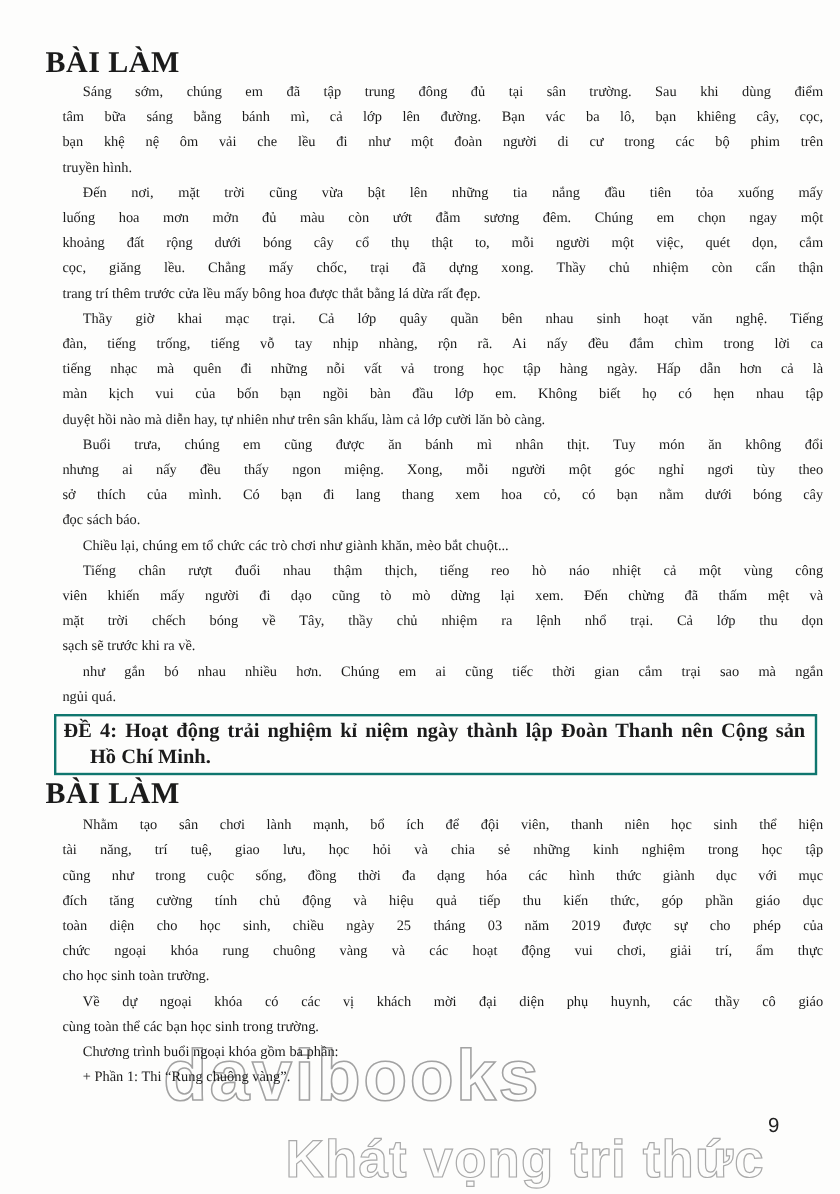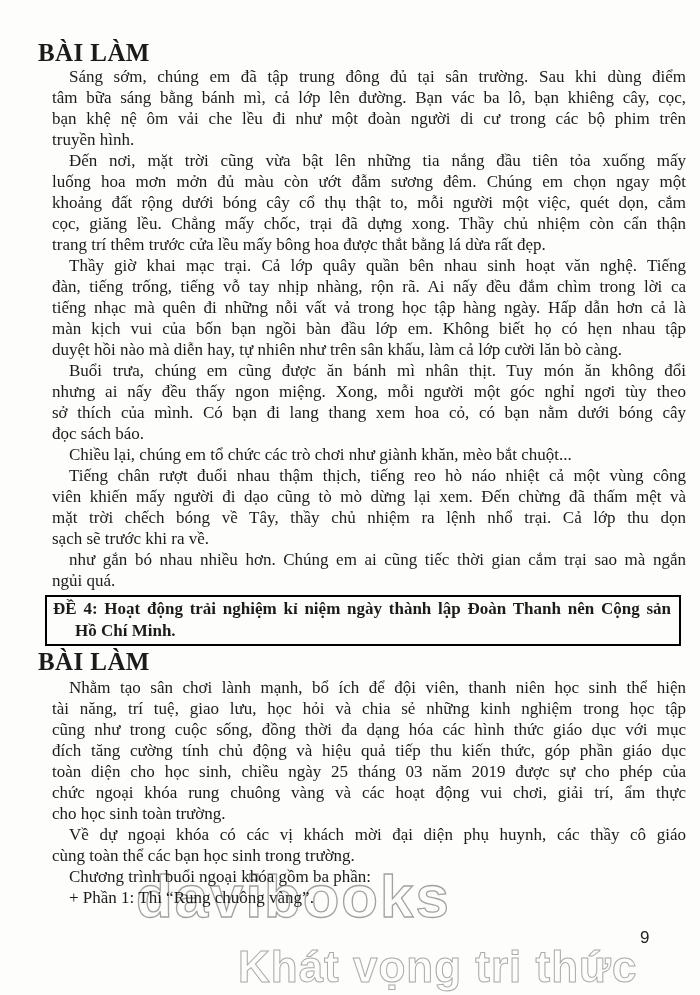--- a/index.html
+++ b/index.html
@@ -23,31 +23,31 @@
   }
   .essay-title {
     text-align:left;
     font-weight:bold;
     font-size:25px;
     line-height:26px;
     letter-spacing:0.4px;
     margin:0 0 0 -14px;
   }
   .essay-title.second { margin-top:2px; margin-bottom:2px; }
-  .para { margin:0; font-size:17px; }
+  .para { margin:0; font-size:12px; }
   .para .line {
     line-height:21px;
     text-align:justify;
     text-align-last:justify;
     white-space:normal;
   }
   .para .line:first-child { text-indent:17px; }
   .para .line:last-child { text-align-last:left; }
   .de-box {
-    border:2px solid #000000;
+    border:2px solid #0f766e;
     margin:4px 5px 3px -7px;
     padding:1px 8px 2px 6px;
     font-weight:bold;
     font-size:17px;
   }
   .de-box .line {
     line-height:22px;
     text-align:justify;
     text-align-last:justify;
   }
@@ -140,21 +140,21 @@
     <div class="de-box">
         <div class="line">ĐỀ 4: Hoạt động trải nghiệm kỉ niệm ngày thành lập Đoàn Thanh nên Cộng sản</div>
         <div class="line">Hồ Chí Minh.</div>
       </div>
 
     <div class="essay-title second">BÀI LÀM</div>
 
     <div class="para">
         <div class="line">Nhằm tạo sân chơi lành mạnh, bổ ích để đội viên, thanh niên học sinh thể hiện</div>
         <div class="line">tài năng, trí tuệ, giao lưu, học hỏi và chia sẻ những kinh nghiệm trong học tập</div>
-        <div class="line">cũng như trong cuộc sống, đồng thời đa dạng hóa các hình thức giáo dục với mục</div>
+        <div class="line">cũng như trong cuộc sống, đồng thời đa dạng hóa các hình thức giành dục với mục</div>
         <div class="line">đích tăng cường tính chủ động và hiệu quả tiếp thu kiến thức, góp phần giáo dục</div>
         <div class="line">toàn diện cho học sinh, chiều ngày 25 tháng 03 năm 2019 được sự cho phép của</div>
         <div class="line">chức ngoại khóa rung chuông vàng và các hoạt động vui chơi, giải trí, ẩm thực</div>
         <div class="line">cho học sinh toàn trường.</div>
       </div>
     <div class="para">
         <div class="line">Về dự ngoại khóa có các vị khách mời đại diện phụ huynh, các thầy cô giáo</div>
         <div class="line">cùng toàn thể các bạn học sinh trong trường.</div>
       </div>
     <div class="para">

